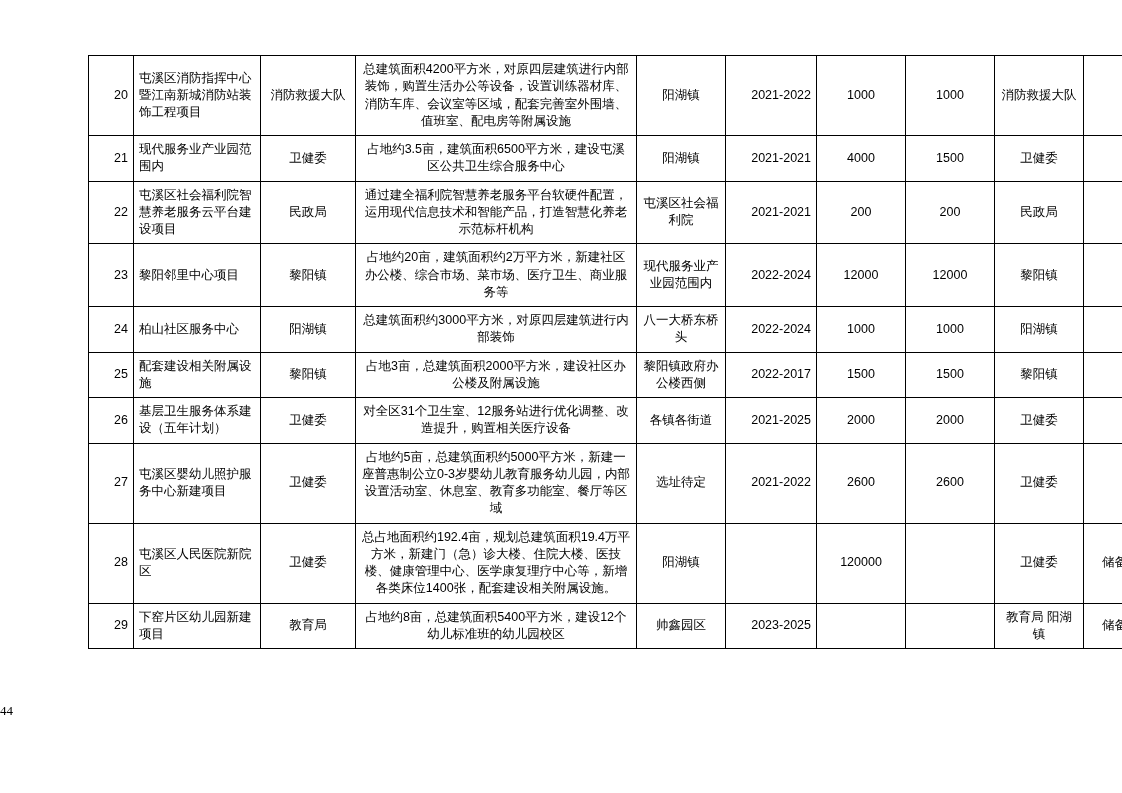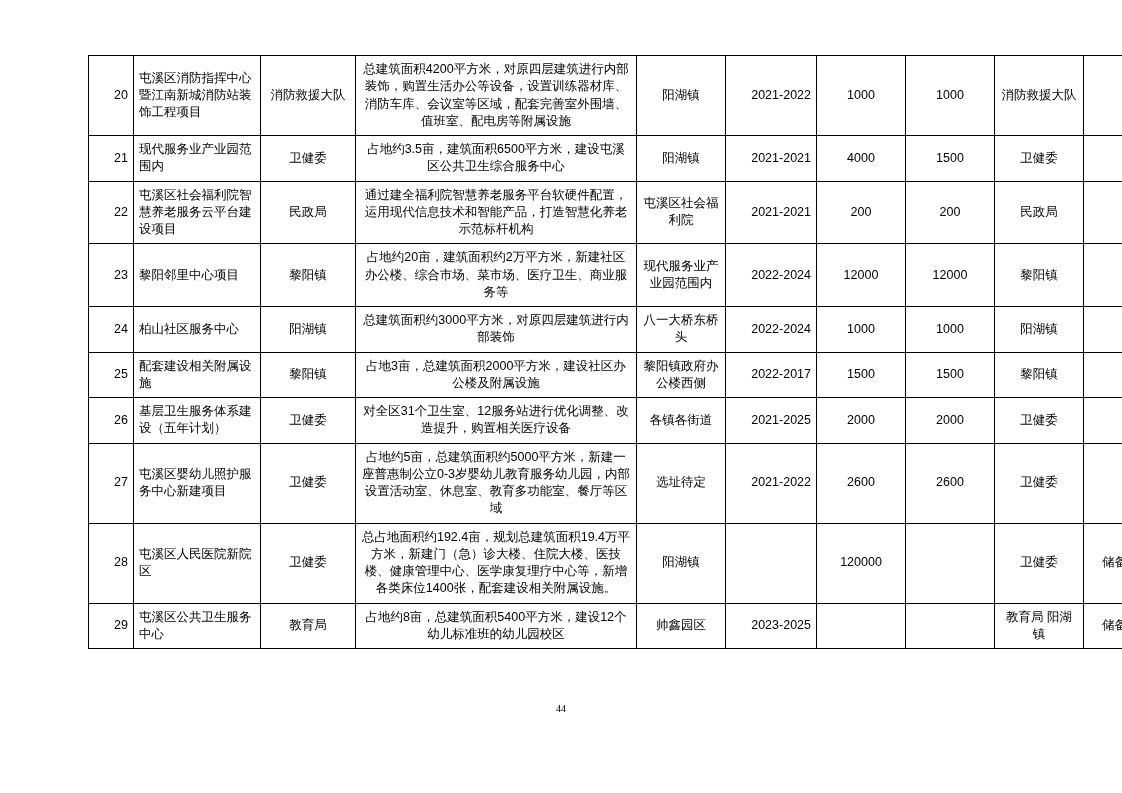--- a/index.html
+++ b/index.html
@@ -50,22 +50,21 @@
   td.c-total   { width: 78px;  text-align: center; }
   td.c-amt     { width: 78px;  text-align: center; }
   td.c-resp    { width: 78px;  text-align: center; }
   td.c-note    { width: 51px;  text-align: center; }
 
   .page-number {
     position: absolute;
     left: 0;
     top: 703px;
     width: 1122px;
-    text-align: center;
-    font-size: 10px;
+    font-size: 13px;
     font-family: "Liberation Serif", "DejaVu Serif", serif;
   }
 </style>
 </head>
 <body>
 
 <div class="page">
 
   <div class="table-wrap">
     <table class="proj">
@@ -183,21 +182,21 @@
           <td class="c-loc">阳湖镇</td>
           <td class="c-years"></td>
           <td class="c-total">120000</td>
           <td class="c-amt"></td>
           <td class="c-resp">卫健委</td>
           <td class="c-note">储备</td>
         </tr>
 
         <tr>
           <td class="c-no">29</td>
-          <td class="c-name">屯溪区公共卫生服务中心</td>
+          <td class="c-name">下窑片区幼儿园新建项目</td>
           <td class="c-dept">教育局</td>
           <td class="c-desc">占地约8亩，总建筑面积5400平方米，建设12个幼儿标准班的幼儿园校区</td>
           <td class="c-loc">帅鑫园区</td>
           <td class="c-years">2023-2025</td>
           <td class="c-total"></td>
           <td class="c-amt"></td>
           <td class="c-resp">教育局 阳湖镇</td>
           <td class="c-note">储备</td>
         </tr>
 

